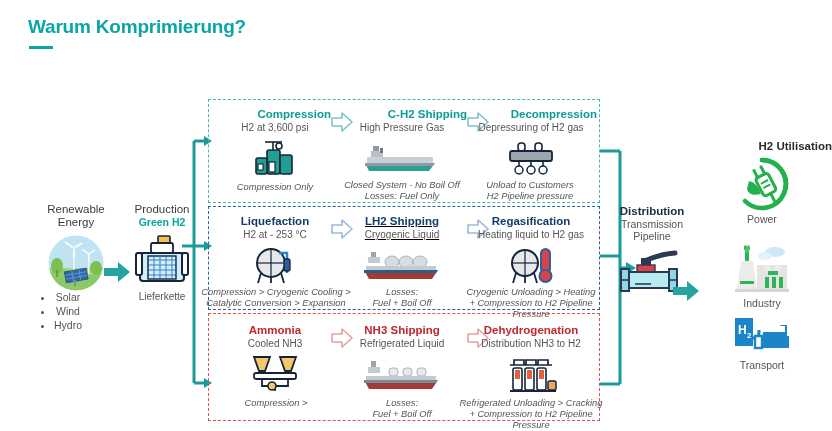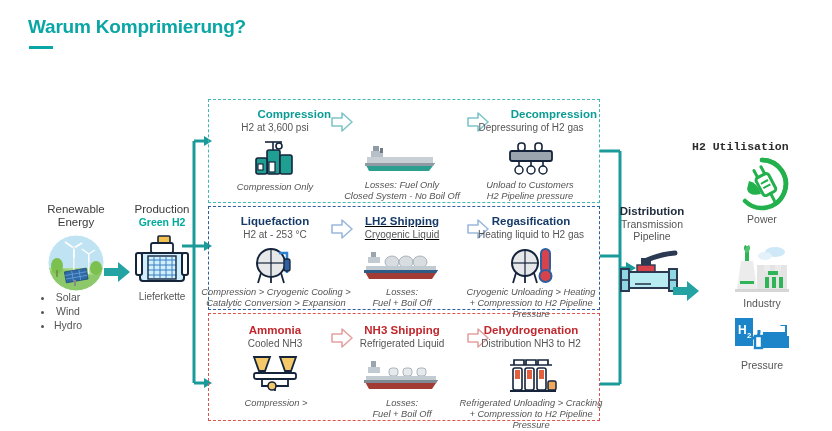--- a/index.html
+++ b/index.html
@@ -73,21 +73,21 @@
     position: absolute; display: flex;
     align-items: center; justify-content: center;
   }
 
   .chev { position: absolute; }
 
   
   #distribution { left: 604px; top: 205px; width: 96px; }
   #h2-util-title {
     position: absolute; left: 692px; top: 140px; width: 140px;
-    text-align: left; font-size: 11.5px; font-weight: bold; color: #2b2b2b; font-family: Liberation Mono, monospace;
+    text-align: right; font-size: 11.5px; font-weight: bold; color: #2b2b2b;
   }
   .util { position: absolute; width: 140px; text-align: center; left: 692px; }
   .util-label { font-size: 10.5px; color: #555; margin-top: 1px; }
   #util-power { top: 156px; }
   #util-industry { top: 242px; }
   #util-transport { top: 312px; }
 
   svg { display: block; }
 </style>
 </head>
@@ -225,33 +225,37 @@
     </div>
     <div class="cell" style="left:4px; top:82px; width:124px;">
       <div class="cell-note">Compression Only</div>
     </div>
     <div class="chev" style="left:122px; top:12px;">
       <svg width="22" height="20" viewBox="0 0 22 20">
         <path d="M1 6 H11 V1 L21 10 L11 19 V14 H1 Z" fill="#ffffff" stroke="#7fc4c9" stroke-width="1.6" stroke-linejoin="round"></path>
       </svg>
     </div>
 
+    <div class="cell" style="left:128px; top:8px; width:130px;">
+      <div class="cell-head teal">C-H2 Shipping</div>
+      <div class="cell-sub">High Pressure Gas</div>
+    </div>
     <div class="icon-slot" style="left:128px; top:42px; width:130px; height:34px;">
       <svg width="78" height="30" viewBox="0 0 78 30">
         <rect x="10" y="2" width="6" height="8" fill="#8f9aa5"></rect>
         <rect x="8" y="7" width="12" height="7" fill="#b7c0c8"></rect>
         <rect x="17" y="4" width="3" height="5" fill="#6f7a85"></rect>
         <rect x="4" y="13" width="66" height="6" fill="#c8d0d6"></rect>
         <path d="M2 19 H72 L66 27 H6 Z" fill="#2c9f90"></path>
         <path d="M2 19 H72 L70 22 H2 Z" fill="#8f9aa5"></path>
       </svg>
     </div>
     <div class="cell" style="left:122px; top:80px; width:142px;">
+      <div class="cell-note">Closed System - No Boil Off</div>
       <div class="cell-note">Losses: Fuel Only</div>
-      <div class="cell-note">Closed System - No Boil Off</div>
     </div>
     <div class="chev" style="left:258px; top:12px;">
       <svg width="22" height="20" viewBox="0 0 22 20">
         <path d="M1 6 H11 V1 L21 10 L11 19 V14 H1 Z" fill="#ffffff" stroke="#7fc4c9" stroke-width="1.6" stroke-linejoin="round"></path>
       </svg>
     </div>
 
     <div class="cell" style="left:256px; top:8px; width:132px;">
       <div class="cell-head teal">Decompression</div>
       <div class="cell-sub">Depressuring of H2 gas</div>
@@ -539,16 +543,16 @@
         <rect x="2" y="4" width="18" height="28" fill="#1c85c9"></rect>
         <text x="5" y="20" font-family="Liberation Sans, sans-serif" font-size="12" font-weight="bold" fill="#ffffff">H</text>
         <text x="14" y="24" font-family="Liberation Sans, sans-serif" font-size="8" font-weight="bold" fill="#ffffff">2</text>
         <path d="M20 24 q6 0 6 -6 v-2" stroke="#1c85c9" stroke-width="3" fill="none"></path>
         <rect x="22" y="22" width="7" height="12" fill="#ffffff" stroke="#1c85c9" stroke-width="2.4"></rect>
         <path d="M30 18 h10 l8 -7 h6 v11 H30 Z" fill="#1c85c9"></path>
         <rect x="30" y="22" width="26" height="12" fill="#1c85c9"></rect>
         <rect x="40" y="12" width="12" height="6" fill="#ffffff"></rect>
       </svg>
     </div>
-    <div class="util-label">Pressure</div>
+    <div class="util-label">Transport</div>
   </div>
 
 </div>
 
 </body></html>

